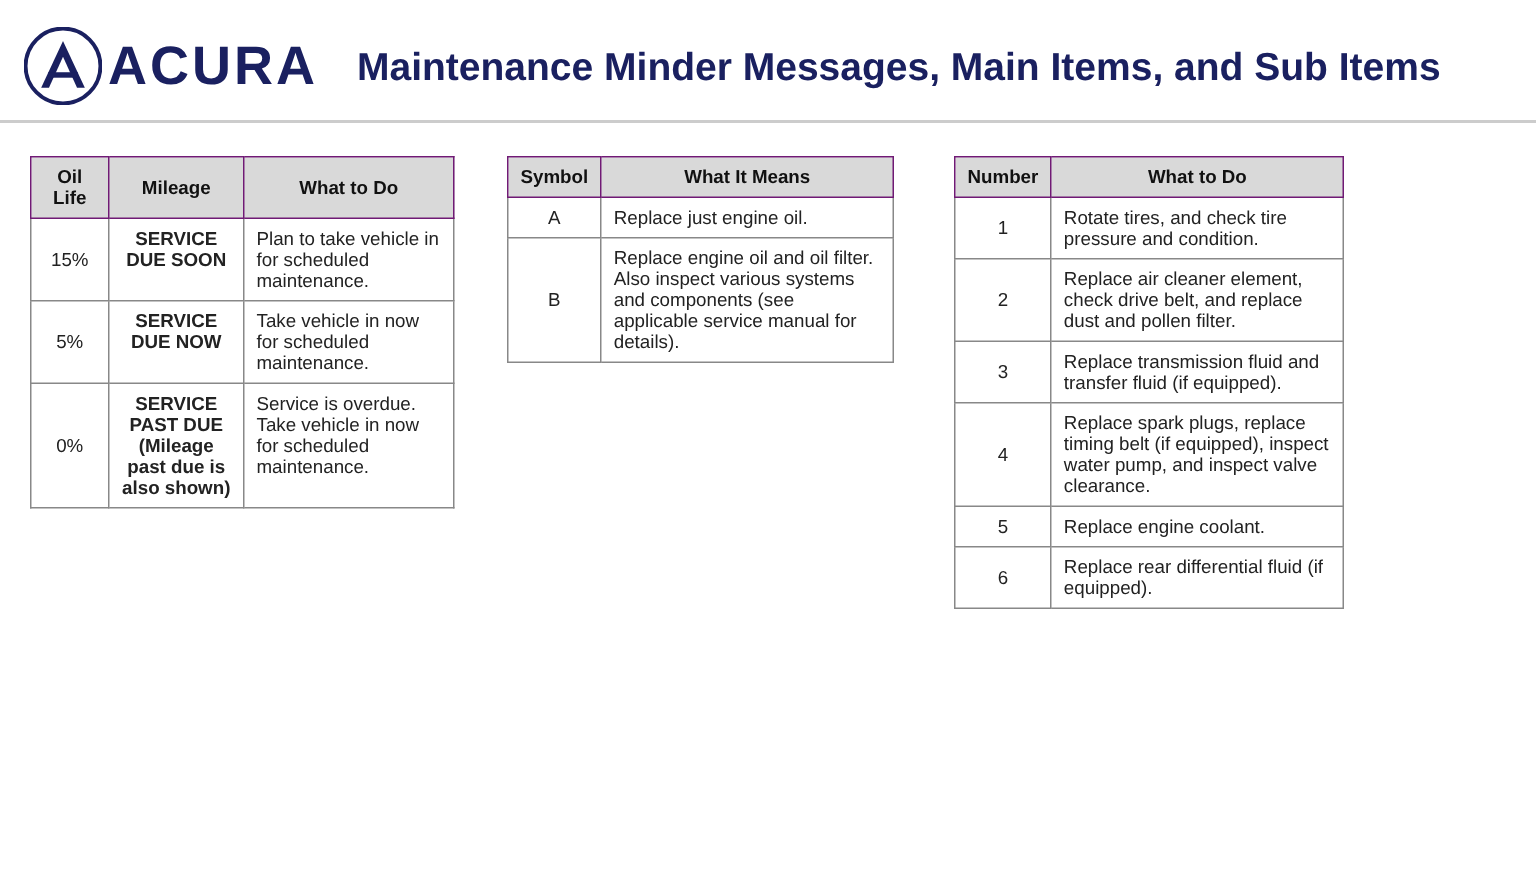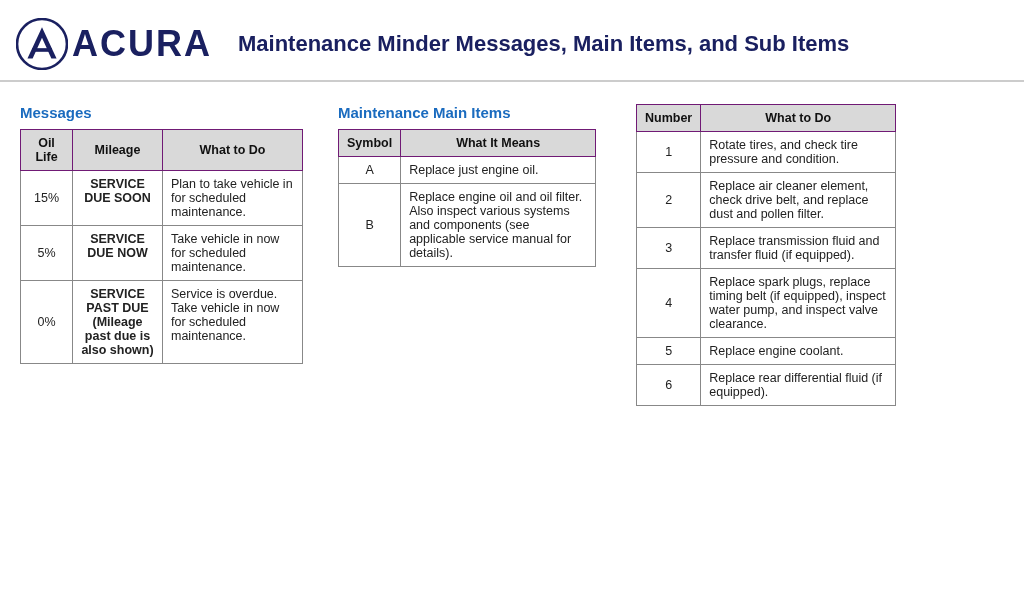--- a/index.html
+++ b/index.html
@@ -29,21 +29,21 @@
       height: 52px;
     }
     .acura-wordmark {
       font-size: 36px;
       font-weight: 900;
       color: #1a2060;
       letter-spacing: 2px;
       font-family: Arial Black, Arial, sans-serif;
     }
     .header-title {
-      font-size: 22px;
+      font-size: 26px;
       font-weight: bold;
       color: #1a2060;
       margin-left: 8px;
     }
     .content {
       display: flex;
       flex-direction: row;
       padding: 22px 20px 10px 20px;
       gap: 28px;
       align-items: flex-start;
@@ -130,21 +130,20 @@
       </g>
     </svg>
     <span class="acura-wordmark">ACURA</span>
   </div>
   <span class="header-title">Maintenance Minder Messages, Main Items, and Sub Items</span>
 </div>
 
 <div class="content">
 
   <div class="col-messages">
-    <div class="section-title">Messages</div>
     <table class="messages-table">
       <thead>
         <tr>
           <th>Oil Life</th>
           <th>Mileage</th>
           <th>What to Do</th>
         </tr>
       </thead>
       <tbody id="messages-tbody">
       <tr>
@@ -160,21 +159,20 @@
           <tr>
       <td class="center-cell">0%</td>
       <td style="text-align:center;font-weight:bold;">SERVICE PAST DUE (Mileage past due is also shown)</td>
       <td>Service is overdue.  Take vehicle in now for scheduled maintenance.</td>
     </tr>
         </tbody>
     </table>
   </div>
 
   <div class="col-main">
-    <div class="section-title">Maintenance Main Items</div>
     <table class="main-items-table">
       <thead>
         <tr>
           <th>Symbol</th>
           <th>What It Means</th>
         </tr>
       </thead>
       <tbody id="main-items-tbody">
       <tr>
       <td class="center-cell">A</td>

